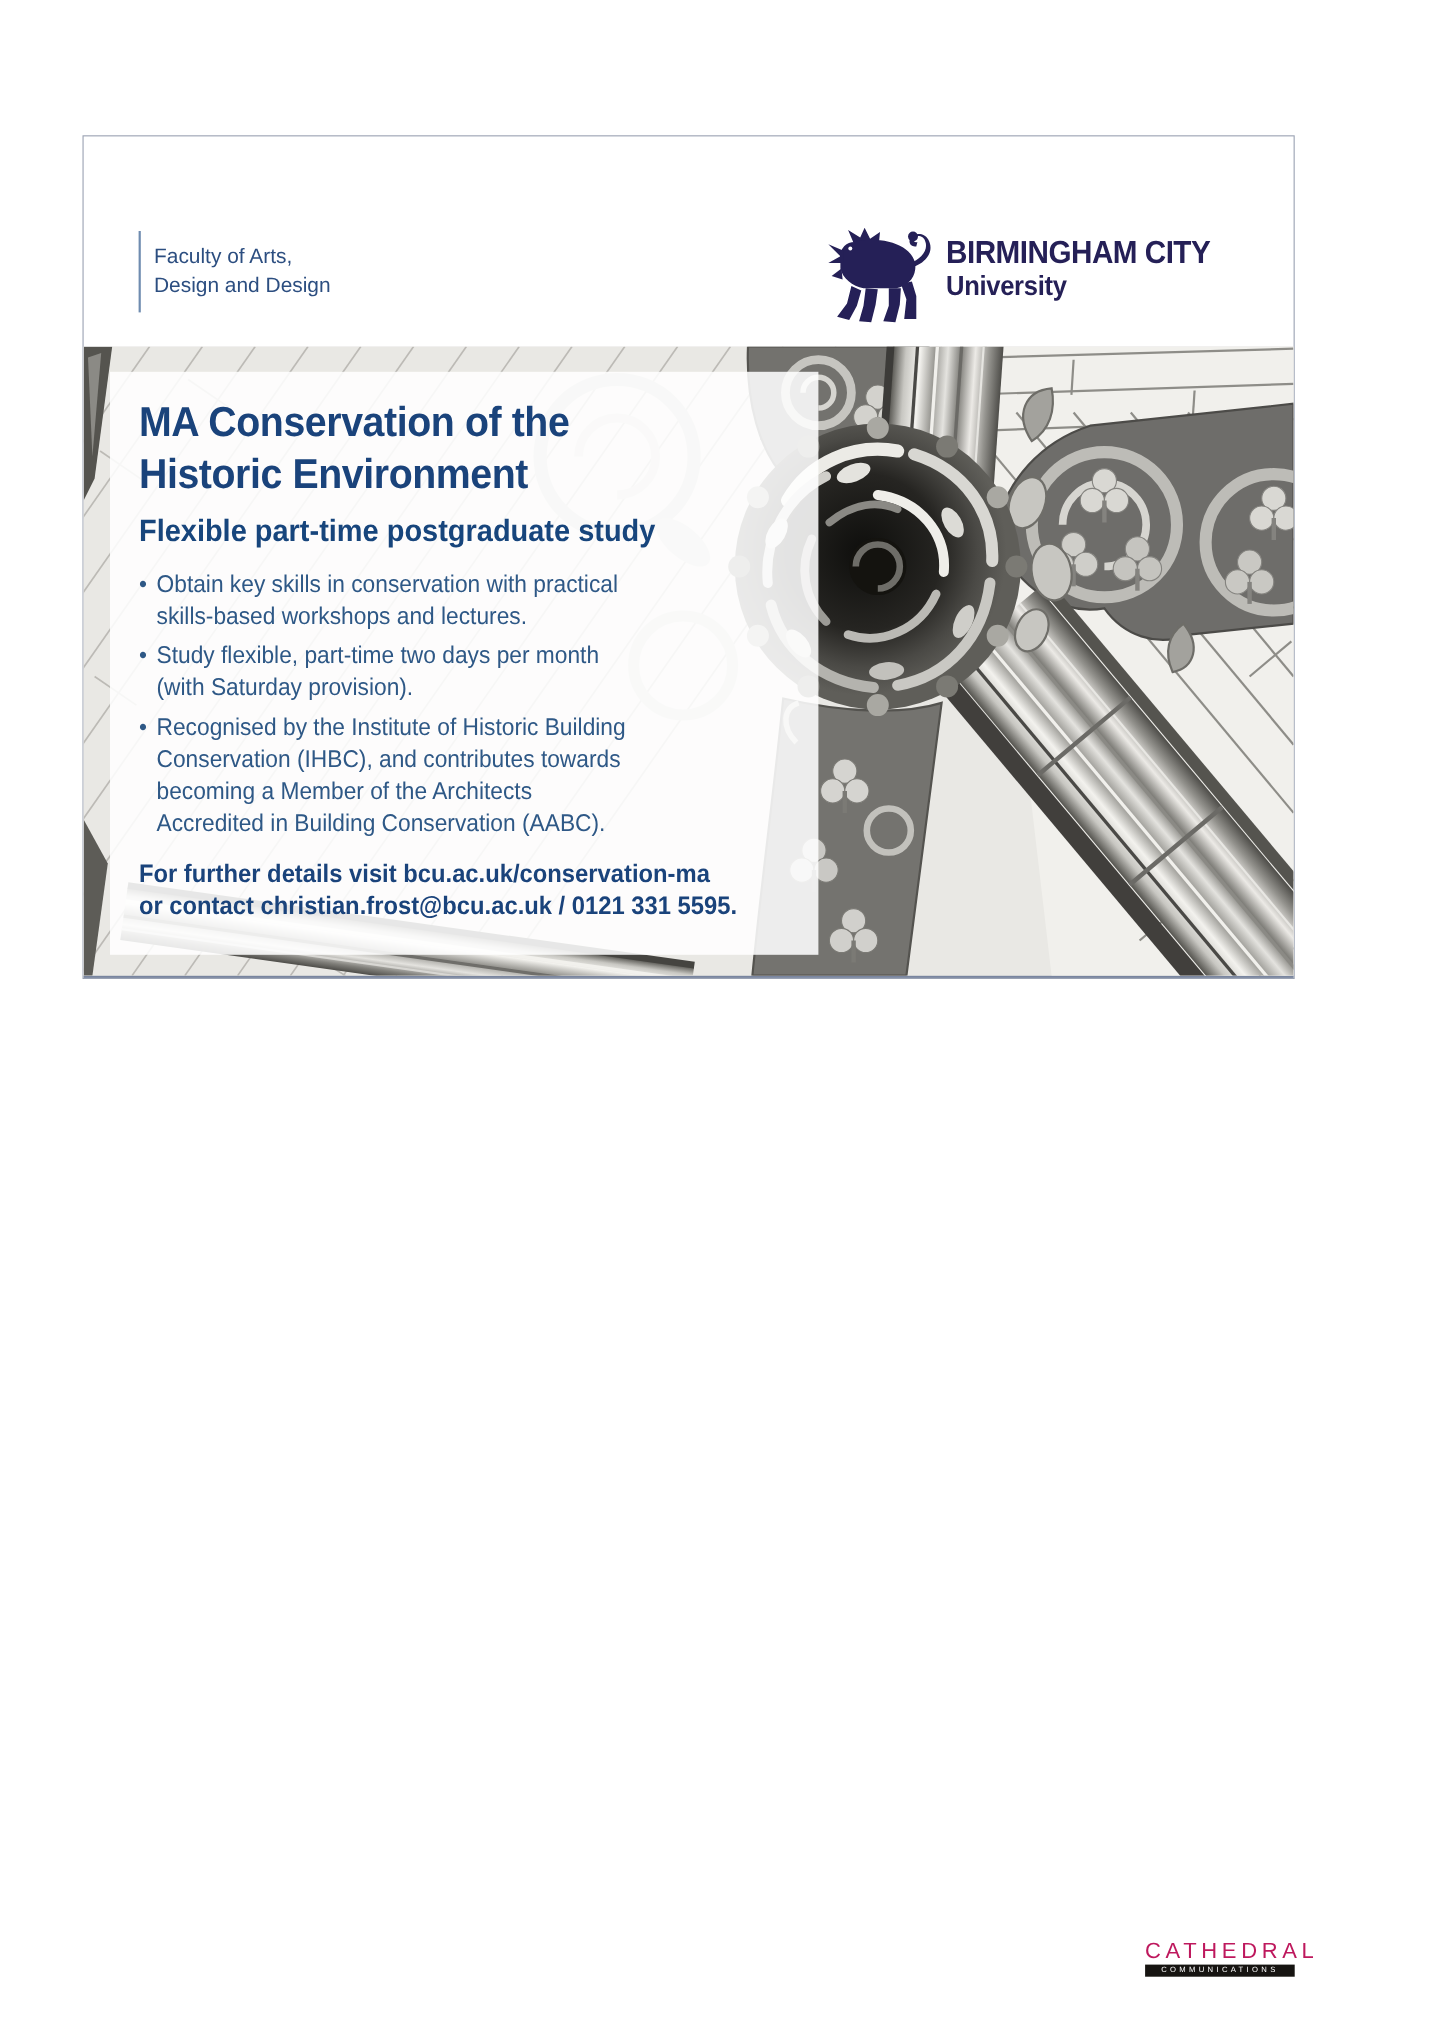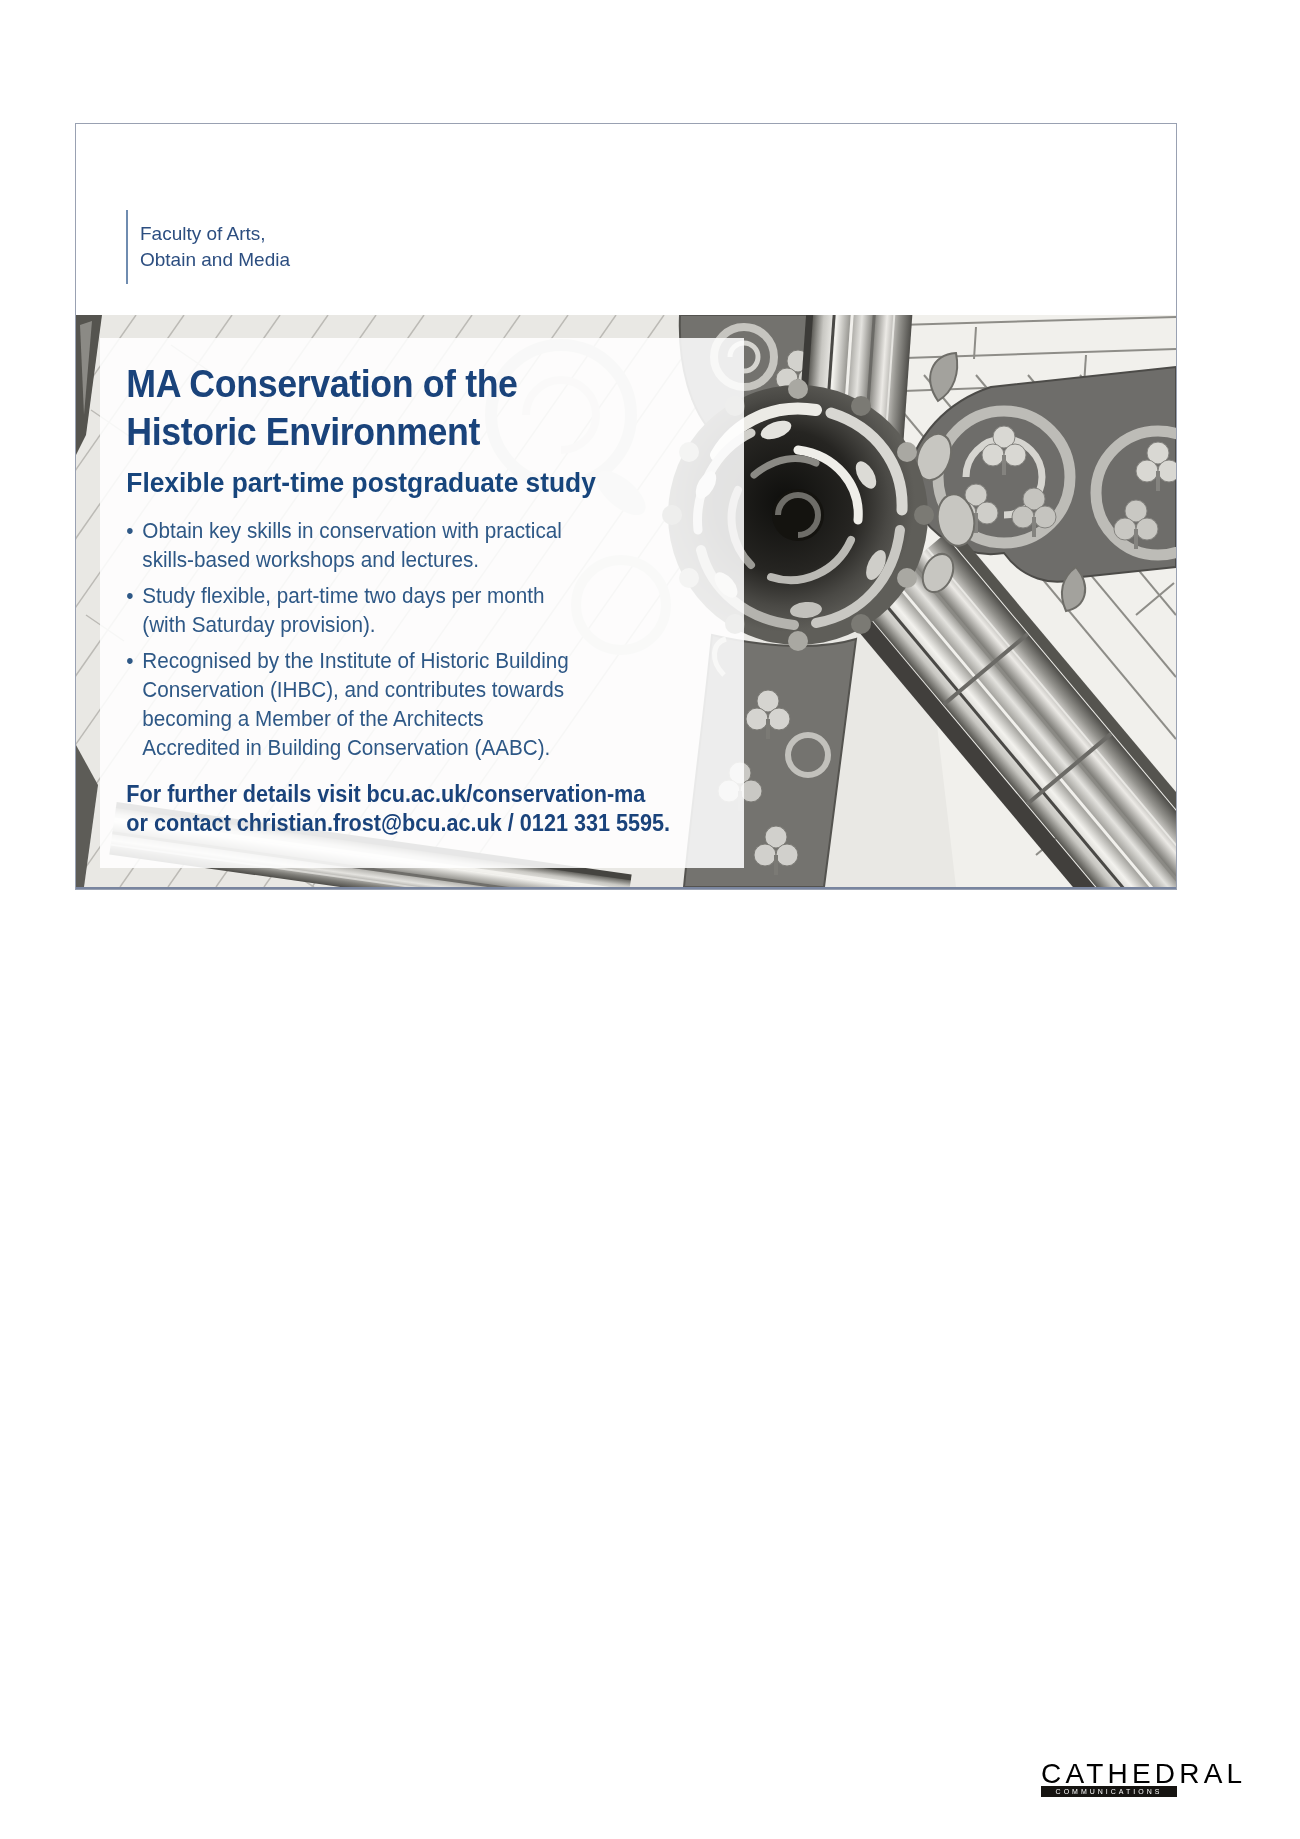--- a/index.html
+++ b/index.html
@@ -38,37 +38,64 @@
             color:#17457c; white-space:nowrap; }
   .bullets { margin-top:16px; list-style:none; }
   .bullets li { position:relative; padding-left:17px; margin-bottom:7px; }
   .bullets .dot { position:absolute; left:0; top:0; color:#2e5886; font-size:22px; line-height:29px; }
   .bullets div.bl { font-size:22px; line-height:29px; color:#2e5886; white-space:nowrap; }
   .contact { margin-top:18px; }
   .contact div { font-size:23px; line-height:29px; font-weight:bold; color:#1a437b; white-space:nowrap; }
 
   
   .publisher { position:absolute; left:1041px; top:1763px; width:138px; }
-  .publisher .name { font-size:28px; letter-spacing:4.2px; color:#000000; line-height:22px; white-space:nowrap; }
+  .publisher .name { font-size:20px; letter-spacing:4.2px; color:#be185d; line-height:22px; white-space:nowrap; }
   .publisher .bar { margin-top:1px; background:#161411; height:11px; width:136px;
                     display:flex; align-items:center; justify-content:center; }
   .publisher .bar span { color:#fff; font-size:7px; letter-spacing:3px; line-height:11px; white-space:nowrap; }
 </style>
 </head>
 <body>
 
 <div class="page">
 
   <div class="ad-box">
 
     <div class="faculty">
       <div>Faculty of Arts,</div>
-      <div>Obtain and Media</div>
+      <div>Design and Design</div>
     </div>
 
+    <div class="bcu-logo">
+      <svg class="bcu-lion" width="104" height="92" viewBox="0 0 104 92">
+        <g fill="#252057">
+
+          <path d="M80,36 C92,31 97,21 92,12 C89,6 80,5 76,10 C73,14 76,19 81,18 L82,14 C79,15 77,12 79,10 C82,7 88,9 89,13 C92,20 87,28 78,32 Z"></path>
+          <circle cx="78" cy="9" r="4.5"></circle>
+
+          <path d="M24,15 L19,3 L30,10 L34,1 L39,11 L48,5 L47,15 Z"></path>
+
+          <path d="M12,31 C10,22 16,14 25,14 C38,10 58,12 69,19 C77,24 81,31 80,39 C79,48 72,54 63,56 L33,56 C23,54 14,47 12,38 Z"></path>
+
+          <path d="M15,22 L1,16 L12,27 L1,33 L15,33 Z"></path>
+
+          <path d="M13,38 L4,45 L14,48 Z"></path>
+
+          <path d="M22,54 L18,70 L9,82 L20,85 L27,72 L31,58 Z"></path>
+          <path d="M35,56 L33,72 L29,86 L40,87 L44,71 L46,57 Z"></path>
+          <path d="M56,56 L56,72 L51,86 L62,87 L66,71 L67,56 Z"></path>
+          <path d="M67,52 L72,66 L70,84 L81,84 L81,63 L77,50 Z"></path>
+        </g>
+        <circle cx="21" cy="20" r="1.8" fill="#ffffff"></circle>
+      </svg>
+      <div class="bcu-word">
+        <div class="l1">BIRMINGHAM CITY</div>
+        <div class="l2">University</div>
+      </div>
+    </div>
 
     <div class="photo">
       <svg viewBox="0 0 1100 572" preserveAspectRatio="none">
         <defs>
           <radialGradient id="bossGrad" cx="45%" cy="45%">
             <stop offset="0" stop-color="#0e0e0c"></stop>
               <stop offset=".55" stop-color="#262522"></stop>
             <stop offset=".8" stop-color="#4a4945"></stop>
               <stop offset="1" stop-color="#5f5e59"></stop>
           </radialGradient>

